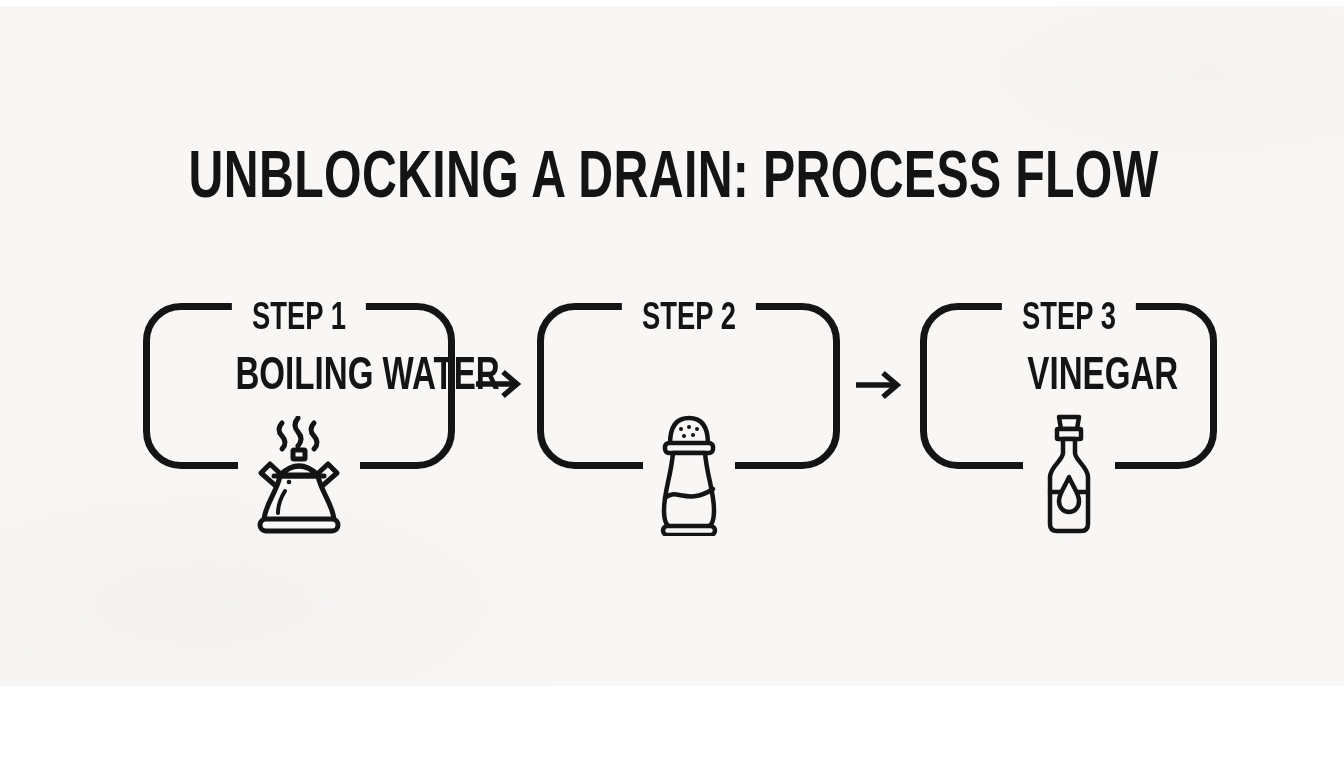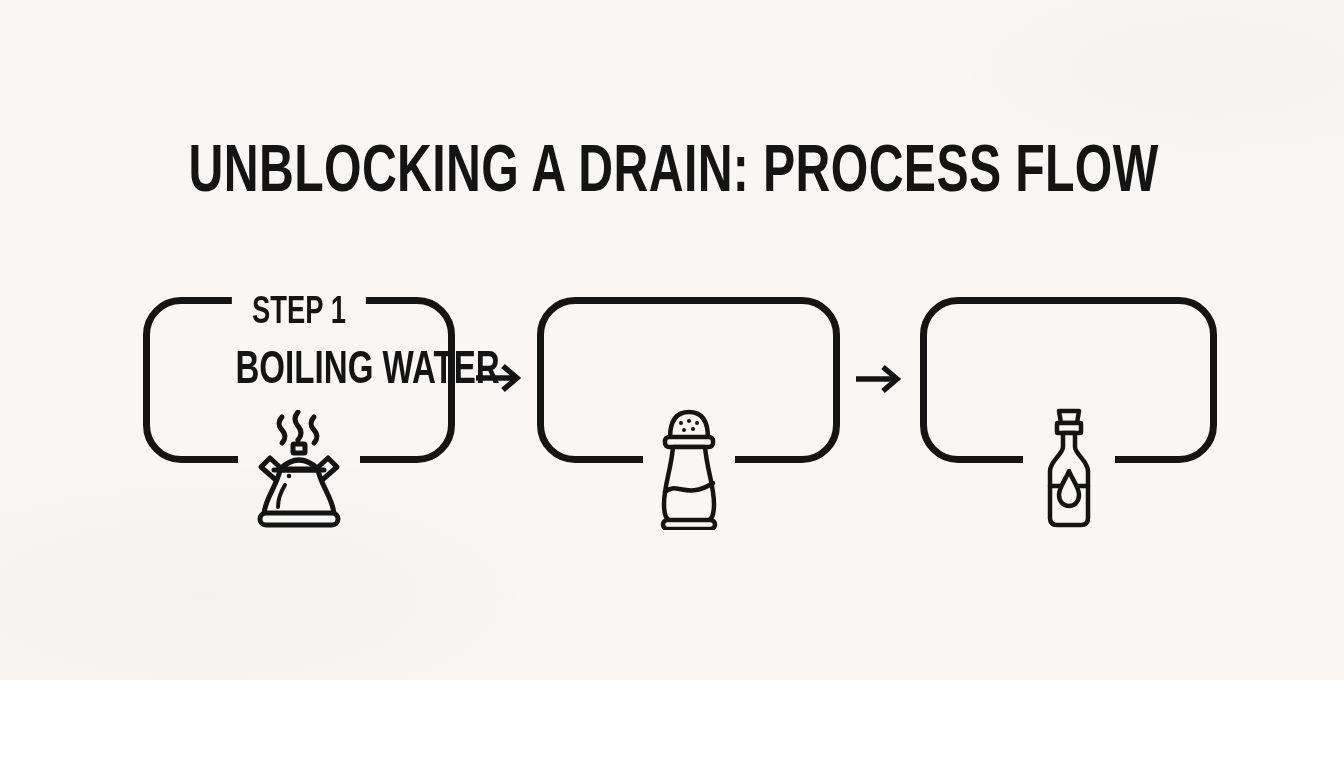--- a/index.html
+++ b/index.html
@@ -7,20 +7,21 @@
     position: relative;
     width: 1344px;
     height: 680px;
     background:
       radial-gradient(ellipse 700px 260px at 15% 88%, rgba(0,0,0,0.02), transparent 65%),
       radial-gradient(ellipse 600px 220px at 90% 10%, rgba(0,0,0,0.015), transparent 65%),
       #f8f7f6;
     overflow: hidden;
     font-family: "Liberation Sans", sans-serif;
     color: #141414;
+    margin-top: 6px;
   }
   .title {
     position: absolute;
     top: 134px;
     left: 0;
     width: 100%;
     text-align: center;
     line-height: 1;
   }
   .title span {
@@ -140,20 +141,23 @@
   </div>
 
   <svg class="arrow arrow-1" width="52" height="40" viewBox="0 0 52 40">
     <g fill="none" stroke="#141414" stroke-width="5.5" stroke-linejoin="miter">
       <path d="M2,20 H42"></path>
       <path d="M29,8 L43,20 L29,32"></path>
     </g>
   </svg>
 
   <div class="step-box box-2">
+    <div class="step-label">
+      <span>STEP 2</span>
+    </div>
     <div class="border-gap-mask mask-narrow"></div>
     <svg class="step-icon icon-shaker" width="66" height="122" viewBox="0 0 66 122">
       <g fill="none" stroke="#141414" stroke-width="4.5" stroke-linecap="round" stroke-linejoin="round">
         <path d="M14,30 Q14,4 33,4 Q52,4 52,30 Z" fill="#f8f7f6"></path>
         <circle cx="25" cy="15" r="2" fill="#141414" stroke="none"></circle>
         <circle cx="33" cy="13" r="2" fill="#141414" stroke="none"></circle>
         <circle cx="41" cy="15" r="2" fill="#141414" stroke="none"></circle>
         <circle cx="28" cy="22" r="2" fill="#141414" stroke="none"></circle>
         <circle cx="37" cy="21" r="2" fill="#141414" stroke="none"></circle>
         <rect x="9" y="29" width="48" height="10" rx="4" fill="#f8f7f6"></rect>
@@ -165,20 +169,26 @@
   </div>
 
   <svg class="arrow arrow-2" width="52" height="40" viewBox="0 0 52 40">
     <g fill="none" stroke="#141414" stroke-width="5.5" stroke-linejoin="miter">
       <path d="M2,20 H42"></path>
       <path d="M29,8 L43,20 L29,32"></path>
     </g>
   </svg>
 
   <div class="step-box box-3">
+    <div class="step-label">
+      <span>STEP 3</span>
+    </div>
+    <div class="step-name">
+      <span>VINEGAR</span>
+    </div>
     <div class="border-gap-mask mask-narrow"></div>
     <svg class="step-icon icon-bottle" width="58" height="122" viewBox="0 0 58 122">
       <g fill="none" stroke="#141414" stroke-width="4.5" stroke-linecap="round" stroke-linejoin="round">
         <path d="M19,3 L39,3 L37,15 L21,15 Z" fill="#f8f7f6"></path>
         <rect x="17" y="15" width="24" height="10" rx="1" fill="#f8f7f6"></rect>
         <path d="M23,25 L23,39 C23,46 10,53 10,63 L10,110 Q10,117 17,117 L41,117 Q48,117 48,110 L48,63 C48,53 35,46 35,39 L35,25 Z" fill="#f8f7f6"></path>
         <path d="M10,78 L48,78"></path>
         <path d="M29,63 C25,73 19,79 19,87 C19,93.5 23.5,98 29,98 C34.5,98 39,93.5 39,87 C39,79 33,73 29,63 Z" fill="#f8f7f6"></path>
       </g>
     </svg>

